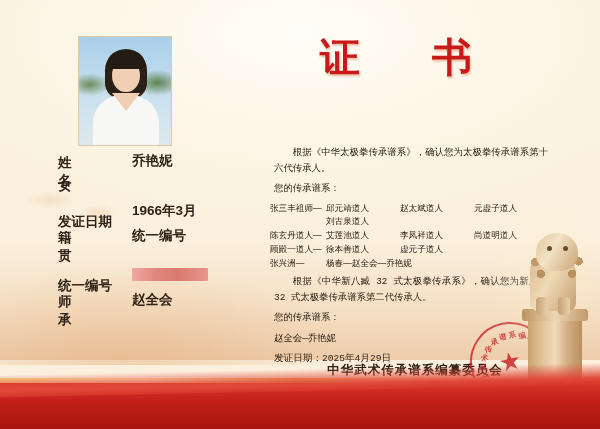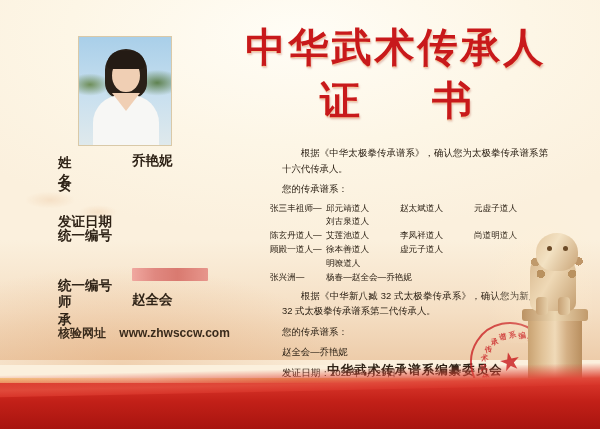--- a/index.html
+++ b/index.html
@@ -97,21 +97,21 @@
   }
   .r1{width:86px;}
   .r2{width:76px;}
   .site{position:absolute;left:58px;top:325px;font-size:12px;color:#3a2b1c;font-weight:bold;}
   .site .u{color:#3a2b1c;}
   
   .body{
     position:absolute;left:270px;top:145px;width:278px;
     font-size:9.4px;line-height:1.65;color:#2d2216;text-align:justify;
   }
-  .body p{margin:0 0 5px 12px;}
+  .body p{margin:0 0 5px 4px;font-family:Liberation Mono, monospace;}
   .ind{text-indent:2em;}
   .lineage{margin:0 0 4px 0;}
   .lin-row{display:flex;align-items:flex-end;margin-bottom:1px;font-size:8.6px;color:#2d2216;line-height:1.5;}
   .lin-head{width:56px;flex:0 0 56px;}
   .lin-rest{flex:1;display:flex;}
   .lin-c{flex:1;}
   .issue{margin-top:6px;font-size:9.6px;}
   .org{
     position:absolute;left:270px;top:362px;width:290px;text-align:center;
     font-size:12.5px;font-weight:bold;color:#2d2216;letter-spacing:1px;
@@ -200,21 +200,20 @@
 </head>
 <body>
 
 <div class="cert">
 
   <div class="wash"></div>
   <div class="wash2"></div>
   <div class="cloud"></div>
 
   <div class="title-block">
-    <div class="title-main">中华武术传承人</div>
     <div class="title-sub">证　书</div>
   </div>
 
   <div class="photo">
     <div class="ph-sky"></div>
     <div class="ph-trees"></div>
     <div class="ph-hair"></div>
     <div class="ph-face"></div>
     <div class="ph-hair2"></div>
     <div class="ph-body"></div>
@@ -227,42 +226,40 @@
       <div class="lab sp2">姓　　名</div>
       <div class="val">乔艳妮</div>
     </div>
 
     <div class="row">
       <div class="val">女</div>
     </div>
 
     <div class="row">
       <div class="lab">发证日期</div>
-    </div>
-
-
-    <div class="row">
+      <div class="val">1966年3月</div>
+    </div>
+
+
+    <div class="row">
+      <div class="lab sp2">籍　　贯</div>
       <div class="val">统一编号</div>
     </div>
 
     <div class="row" style="margin-top:14px;">
       <div class="lab">统一编号</div>
       <div class="val"><span class="redacted r2"></span></div>
     </div>
 
     <div class="row">
       <div class="lab sp2">师　　承</div>
       <div class="val">赵全会</div>
     </div>
   </div>
 
-  <div class="site">
-    <span>核验网址</span>
-    <span class="u" style="margin-left:10px;">www.zhwsccw.com</span>
-  </div>
 
   <div class="body">
     <p class="ind">根据《中华太极拳传承谱系》，确认您为太极拳传承谱系第十六代传承人。</p>
     <p>您的传承谱系：</p>
 
     <div class="lineage">
       <div class="lin-row">
         <div class="lin-head">张三丰祖师—</div>
         <div class="lin-rest">
           <div class="lin-c">邱元靖道人</div>
@@ -284,28 +281,20 @@
           <div class="lin-c">艾莲池道人</div>
           <div class="lin-c">李凤祥道人</div>
           <div class="lin-c">尚道明道人</div>
         </div>
       </div>
       <div class="lin-row">
         <div class="lin-head">顾殿一道人—</div>
         <div class="lin-rest">
           <div class="lin-c">徐本善道人</div>
           <div class="lin-c">虚元子道人</div>
-          <div class="lin-c"></div>
-        </div>
-      </div>
-      <div class="lin-row">
-        <div class="lin-head"></div>
-        <div class="lin-rest">
-          <div class="lin-c">明嘹道人</div>
-          <div class="lin-c"></div>
           <div class="lin-c"></div>
         </div>
       </div>
       <div class="lin-row">
         <div class="lin-head">张兴洲—</div>
         <div class="lin-rest">
           <div class="lin-c" style="flex:3">杨春—赵全会—乔艳妮</div>
         </div>
       </div>
     </div>

